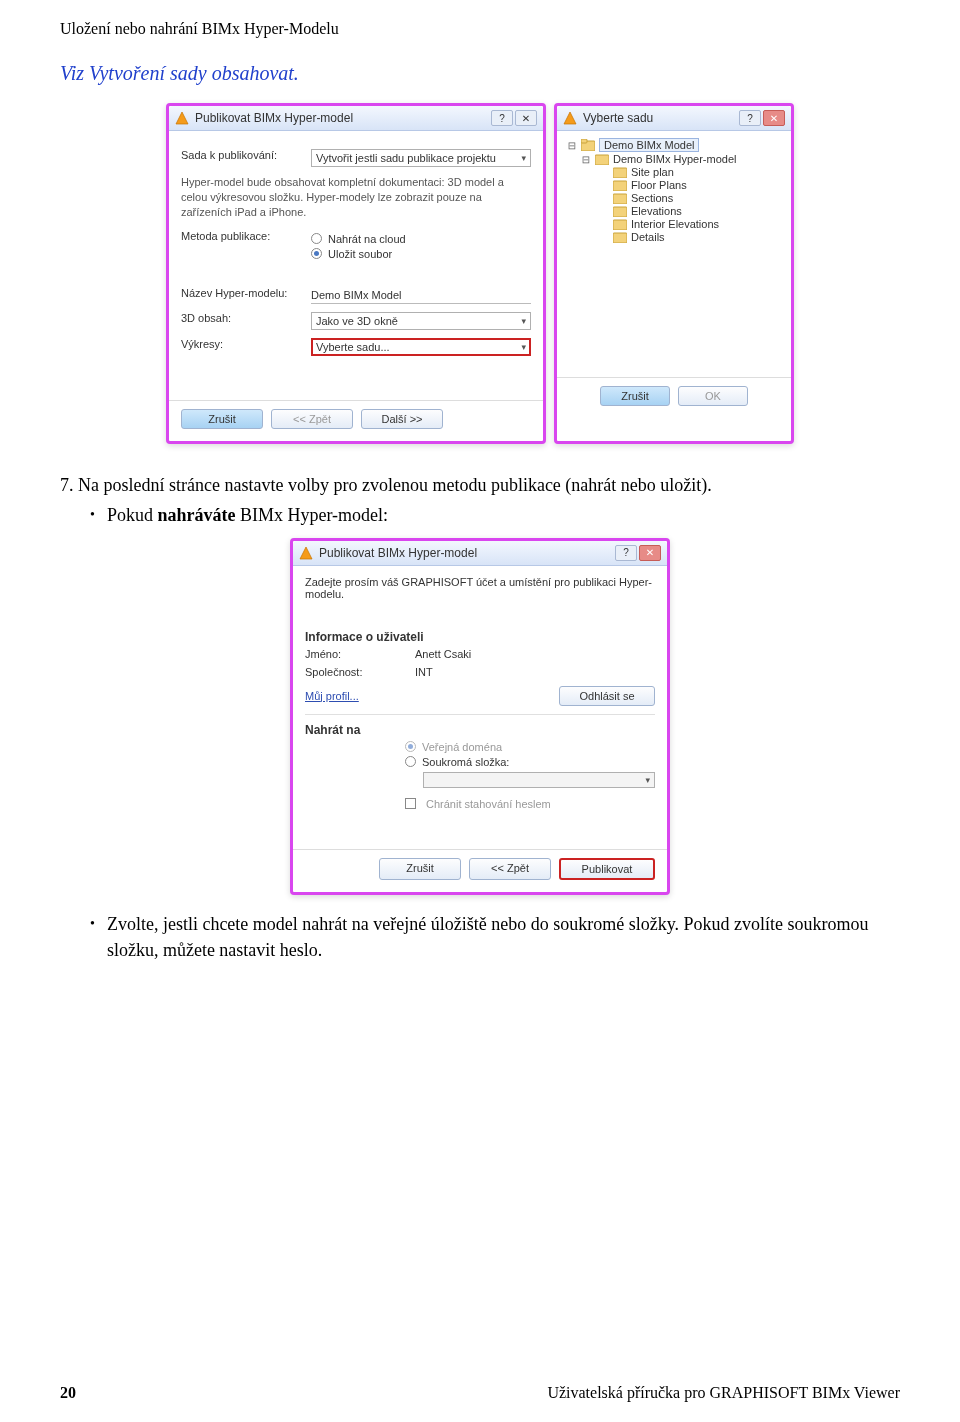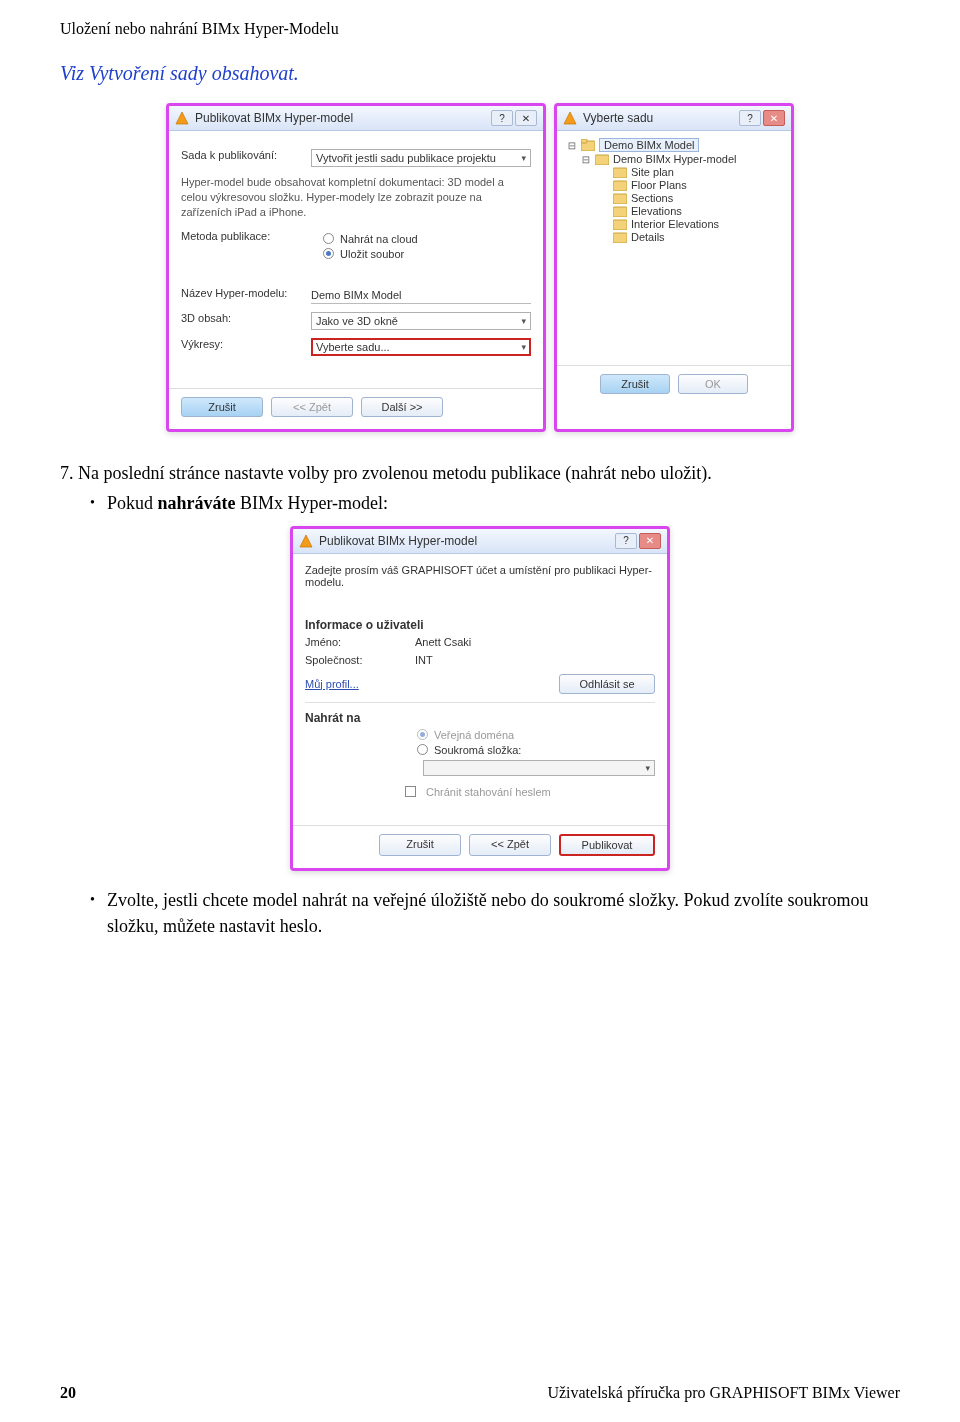--- a/index.html
+++ b/index.html
@@ -73,25 +73,25 @@
     padding: 2px 4px;
     display: flex;
     justify-content: space-between;
     align-items: center;
     background: #fff;
     font-size: 11px;
   }
   .select-box.highlight { border: 2px solid #cb2222; padding: 1px 3px; }
   .chev { font-size: 9px; color: #555; }
   .small-note { font-size: 11px; color: #555; line-height: 1.35; margin-top: 4px; }
-  .radio-row { display: flex; align-items: center; gap: 6px; margin: 3px 12px; }
+  .radio-row { display: flex; align-items: center; gap: 6px; margin: 3px 0; }
   .radio { width: 11px; height: 11px; border: 1px solid #888; border-radius: 50%; display: inline-block; position: relative; }
   .radio.checked::after { content:""; position:absolute; inset:2px; background:#4a78c2; border-radius:50%; }
   .check { width: 11px; height: 11px; border: 1px solid #888; display:inline-block; margin-right:4px; }
-  .dlg-buttons { display:flex; gap:8px; justify-content:flex-start; margin-top: 14px; padding: 8px 12px 12px 12px; border-top: 1px solid #ddd; }
+  .dlg-buttons { display:flex; gap:8px; justify-content:flex-start; margin-top: 26px; padding: 8px 12px 12px 12px; border-top: 1px solid #ddd; }
   .btn {
     border: 1px solid #a0b3d0;
     background: linear-gradient(#fdfdfe, #e4ecf7);
     padding: 3px 0;
     border-radius: 3px;
     font-size: 11px;
     text-align: center;
     min-width: 82px;
   }
   .btn.cancel { background: linear-gradient(#cfe8fb, #a7d2f3); }

